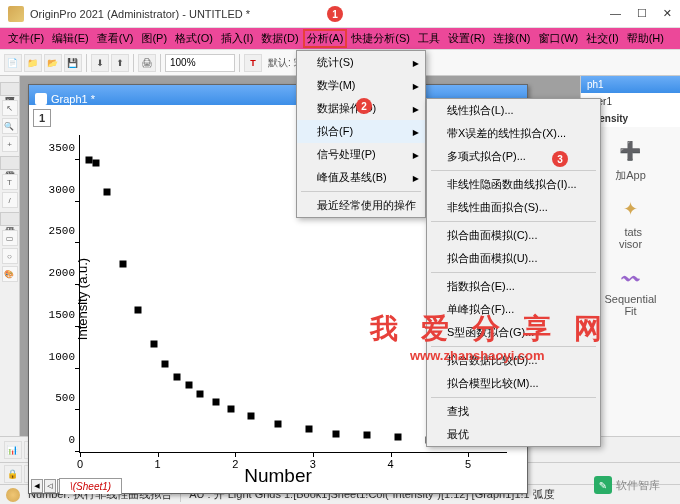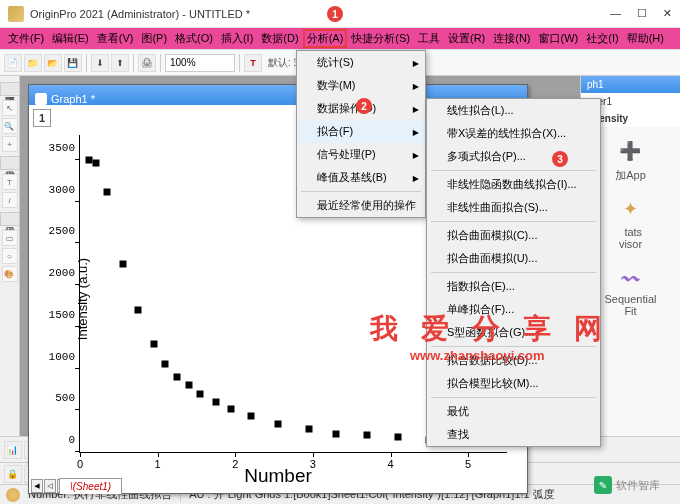--- a/index.html
+++ b/index.html
@@ -135,22 +135,22 @@
     <div class="ditem">拟合曲面模拟(C)...</div>
     <div class="ditem">拟合曲面模拟(U)...</div>
     <div class="dsep"></div>
     <div class="ditem">指数拟合(E)...</div>
     <div class="ditem">单峰拟合(F)...</div>
     <div class="ditem">S型函数拟合(G)...</div>
     <div class="dsep"></div>
     <div class="ditem">拟合数据比较(D)...</div>
     <div class="ditem">拟合模型比较(M)...</div>
     <div class="dsep"></div>
+    <div class="ditem">查找</div>
     <div class="ditem">最优</div>
-    <div class="ditem">查找</div>
   </div>
 <div class="callout" style="top:151px; left:552px;">3</div>
 
 <div class="mainwrap">
   <div class="leftbar">
     <div class="vtab">项目管理器</div>
     <div class="vtool">↖</div>
     <div class="vtool">🔍</div>
     <div class="vtool">+</div>
     <div class="vtab">消息日志</div>

